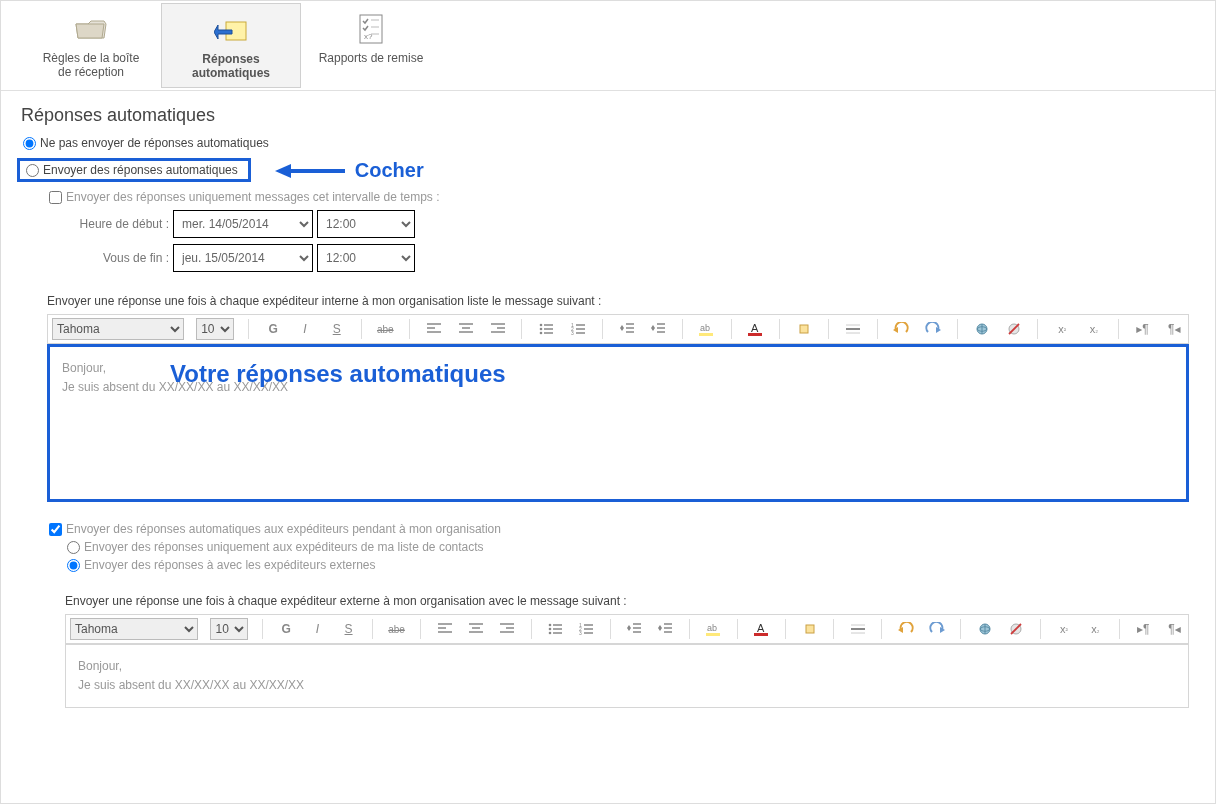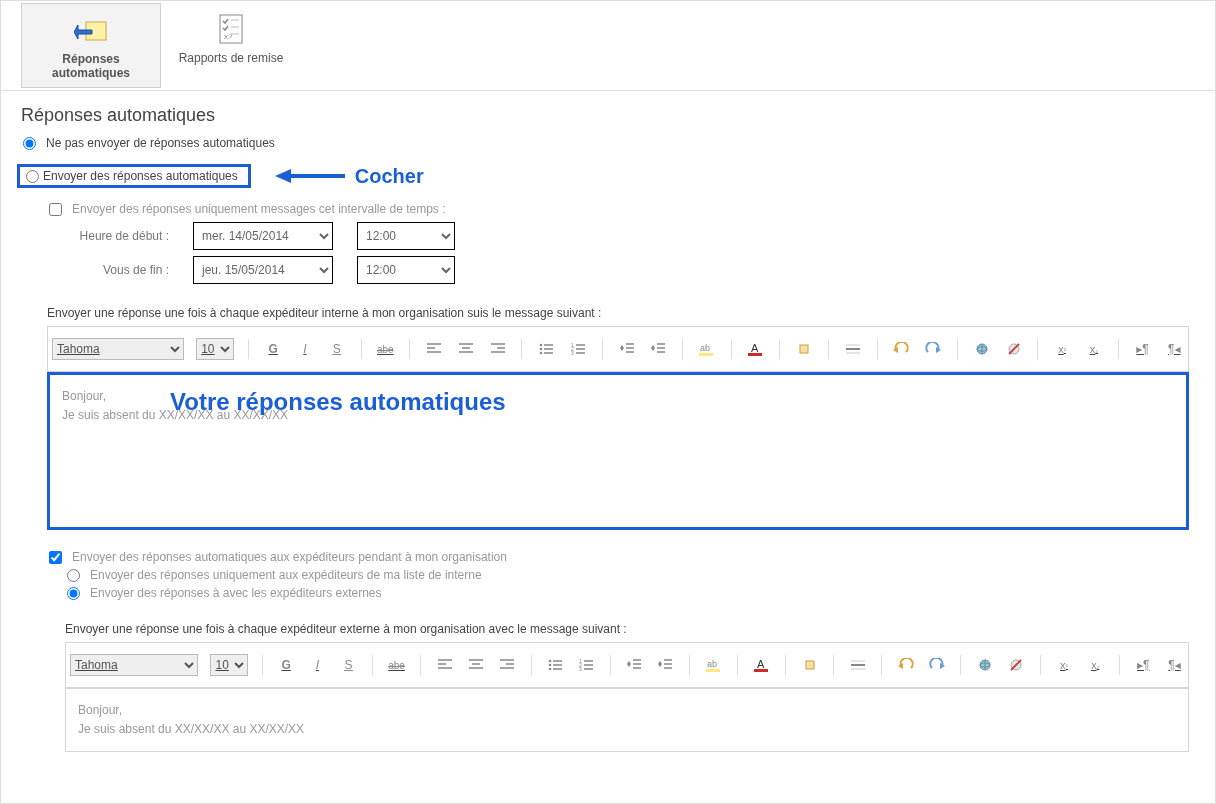--- a/index.html
+++ b/index.html
@@ -47,21 +47,21 @@
 
   .content { padding: 14px 20px 10px 20px; }
   h1.section-title {
     font-size: 18px;
     font-weight: normal;
     color: #444;
     margin-bottom: 10px;
   }
   .desc { color:#444; margin-bottom: 14px; line-height:1.4; }
 
-  .option-row { margin: 4px 0; display:flex; align-items:center; gap:6px; color:#444; }
+  .option-row { margin: 4px 0; display:flex; align-items:center; color:#444; }
   input[type=radio], input[type=checkbox] { margin:0 4px 0 2px; }
 
   .highlight-box {
     display:inline-flex;
     align-items:center;
     border: 3px solid #1a5fd6;
     padding: 2px 4px 2px 0;
     margin-left: -4px;
   }
   .annotation {
@@ -72,21 +72,21 @@
     font-weight:bold;
     font-size: 20px;
   }
   .arrow-svg { margin-right:10px; }
 
   .indent1 { margin-left: 26px; }
   .indent2 { margin-left: 44px; }
   .time-row {
     display:flex;
     align-items:center;
-    gap: 24px;
+    gap: 4px;
     margin: 6px 0 6px 44px;
     color:#777;
   }
   .time-label { width: 104px; text-align:right; color:#777; }
   .date-select, .time-select {
     border:1px solid #000000;
     background:#fff;
     color:#666;
     font-size:12px;
     height:28px;
@@ -94,27 +94,26 @@
   }
   .date-select { width:140px; }
   .time-select { width:98px; }
   .disabled { color:#999; }
 
   .editor-label { margin: 22px 0 6px 26px; color:#444; }
 
   .toolbar {
     display:flex;
     align-items:center;
-    height: 46px;
+    height: 30px;
     border:1px solid #d6d6d6;
     margin: 0 6px 0 26px;
     background:#fff;
     padding: 0 4px;
     gap: 12px;
-    text-decoration: underline;
   }
   .toolbar select {
     border:1px solid #bbb;
     font-size:12px;
     height:22px;
     color:#555;
   }
   .font-select { width: 160px; }
   .size-select { width: 46px; }
   .tb-btn {
@@ -149,20 +148,29 @@
     font-weight: bold;
     pointer-events:none;
     text-shadow: 0 0 1px #fff;
   }
   .ext-section { margin-top: 20px; }
 </style>
 </head>
 <body>
 
 <div class="ribbon">
+  <div class="ribbon-item">
+    <div class="icon-slot">
+      <svg width="34" height="26" viewBox="0 0 34 26">
+        <path d="M2 8 L14 8 L17 5 L30 5 L32 8 L30 22 L4 22 Z" fill="#e6e2d8" stroke="#b0a98f"></path>
+        <path d="M2 8 L30 8 L28 22 L4 22 Z" fill="#ddd7c7" stroke="#b0a98f"></path>
+      </svg>
+    </div>
+    <div class="label">Règles de la boîte de réception</div>
+  </div>
 
   <div class="ribbon-item selected">
     <div class="icon-slot">
       <svg width="34" height="28" viewBox="0 0 34 28">
         <rect x="12" y="6" width="20" height="18" fill="#fff2a8" stroke="#caa93a"></rect>
         <path d="M18 14 L4 14 L4 9 L0 16 L4 23 L4 18 L18 18 Z" fill="#2b6fd0" stroke="#1d4f99"></path>
       </svg>
     </div>
     <div class="label">Réponses automatiques</div>
   </div>
@@ -183,21 +191,21 @@
 </div>
 
 <div class="content">
   <h1 class="section-title">Réponses automatiques</h1>
 
   <div class="option-row">
     <input type="radio" name="sendmode" checked="" style="">
     <span>Ne pas envoyer de réponses automatiques</span>
   </div>
 
-  <div style="display:flex;align-items:center;margin:14px 0;">
+  <div style="display:flex;align-items:flex-end;margin:8px 0;">
     <span class="highlight-box">
       <input type="radio" name="sendmode" style="margin-left: 6px;">
       <span style="margin-right:6px;">Envoyer des réponses automatiques</span>
     </span>
     <span class="annotation">
       <svg class="arrow-svg" width="70" height="22">
         <line x1="70" y1="11" x2="12" y2="11" stroke="#1a5fd6" stroke-width="4"></line>
         <polygon points="0,11 16,4 16,18" fill="#1a5fd6"></polygon>
       </svg>
       <span>Cocher</span>
@@ -213,21 +221,21 @@
     <span class="time-label">Heure de début :</span>
     <select class="date-select"><option>mer. 14/05/2014</option></select>
     <select class="time-select"><option>12:00</option></select>
   </div>
   <div class="time-row">
     <span class="time-label">Vous de fin :</span>
     <select class="date-select"><option>jeu. 15/05/2014</option></select>
     <select class="time-select"><option>12:00</option></select>
   </div>
 
-  <div class="editor-label">Envoyer une réponse une fois à chaque expéditeur interne à mon organisation suis le message suivant :</div>
+  <div class="editor-label">Envoyer une réponse une fois à chaque expéditeur interne à mon organisation liste le message suivant :</div>
   <div class="toolbar">
     <select class="font-select"><option>Tahoma</option></select>
     <select class="size-select"><option>10</option></select>
     <span class="tb-sep"></span>
     <span class="tb-btn">
         <b>G</b>
       </span>
     <span class="tb-btn">
         <i>I</i>
       </span>
@@ -352,21 +360,21 @@
     <div class="editor-overlay">Votre réponses automatiques</div>
   </div>
 
   <div class="ext-section">
     <div class="option-row indent1 disabled">
       <input type="checkbox" checked="" style="">
       <span>Envoyer des réponses automatiques aux expéditeurs pendant à mon organisation</span>
     </div>
     <div class="option-row indent2 disabled">
       <input type="radio" name="extmode" style="">
-      <span>Envoyer des réponses uniquement aux expéditeurs de ma liste de interne</span>
+      <span>Envoyer des réponses uniquement aux expéditeurs de ma liste de contacts</span>
     </div>
     <div class="option-row indent2 disabled">
       <input type="radio" name="extmode" checked="" style="">
       <span>Envoyer des réponses à avec les expéditeurs externes</span>
     </div>
 
     <div class="editor-label" style="margin-left:44px;">Envoyer une réponse une fois à chaque expéditeur externe à mon organisation avec le message suivant :</div>
     <div class="toolbar" style="margin-left:44px;">
       <select class="font-select"><option>Tahoma</option></select>
       <select class="size-select"><option>10</option></select>

